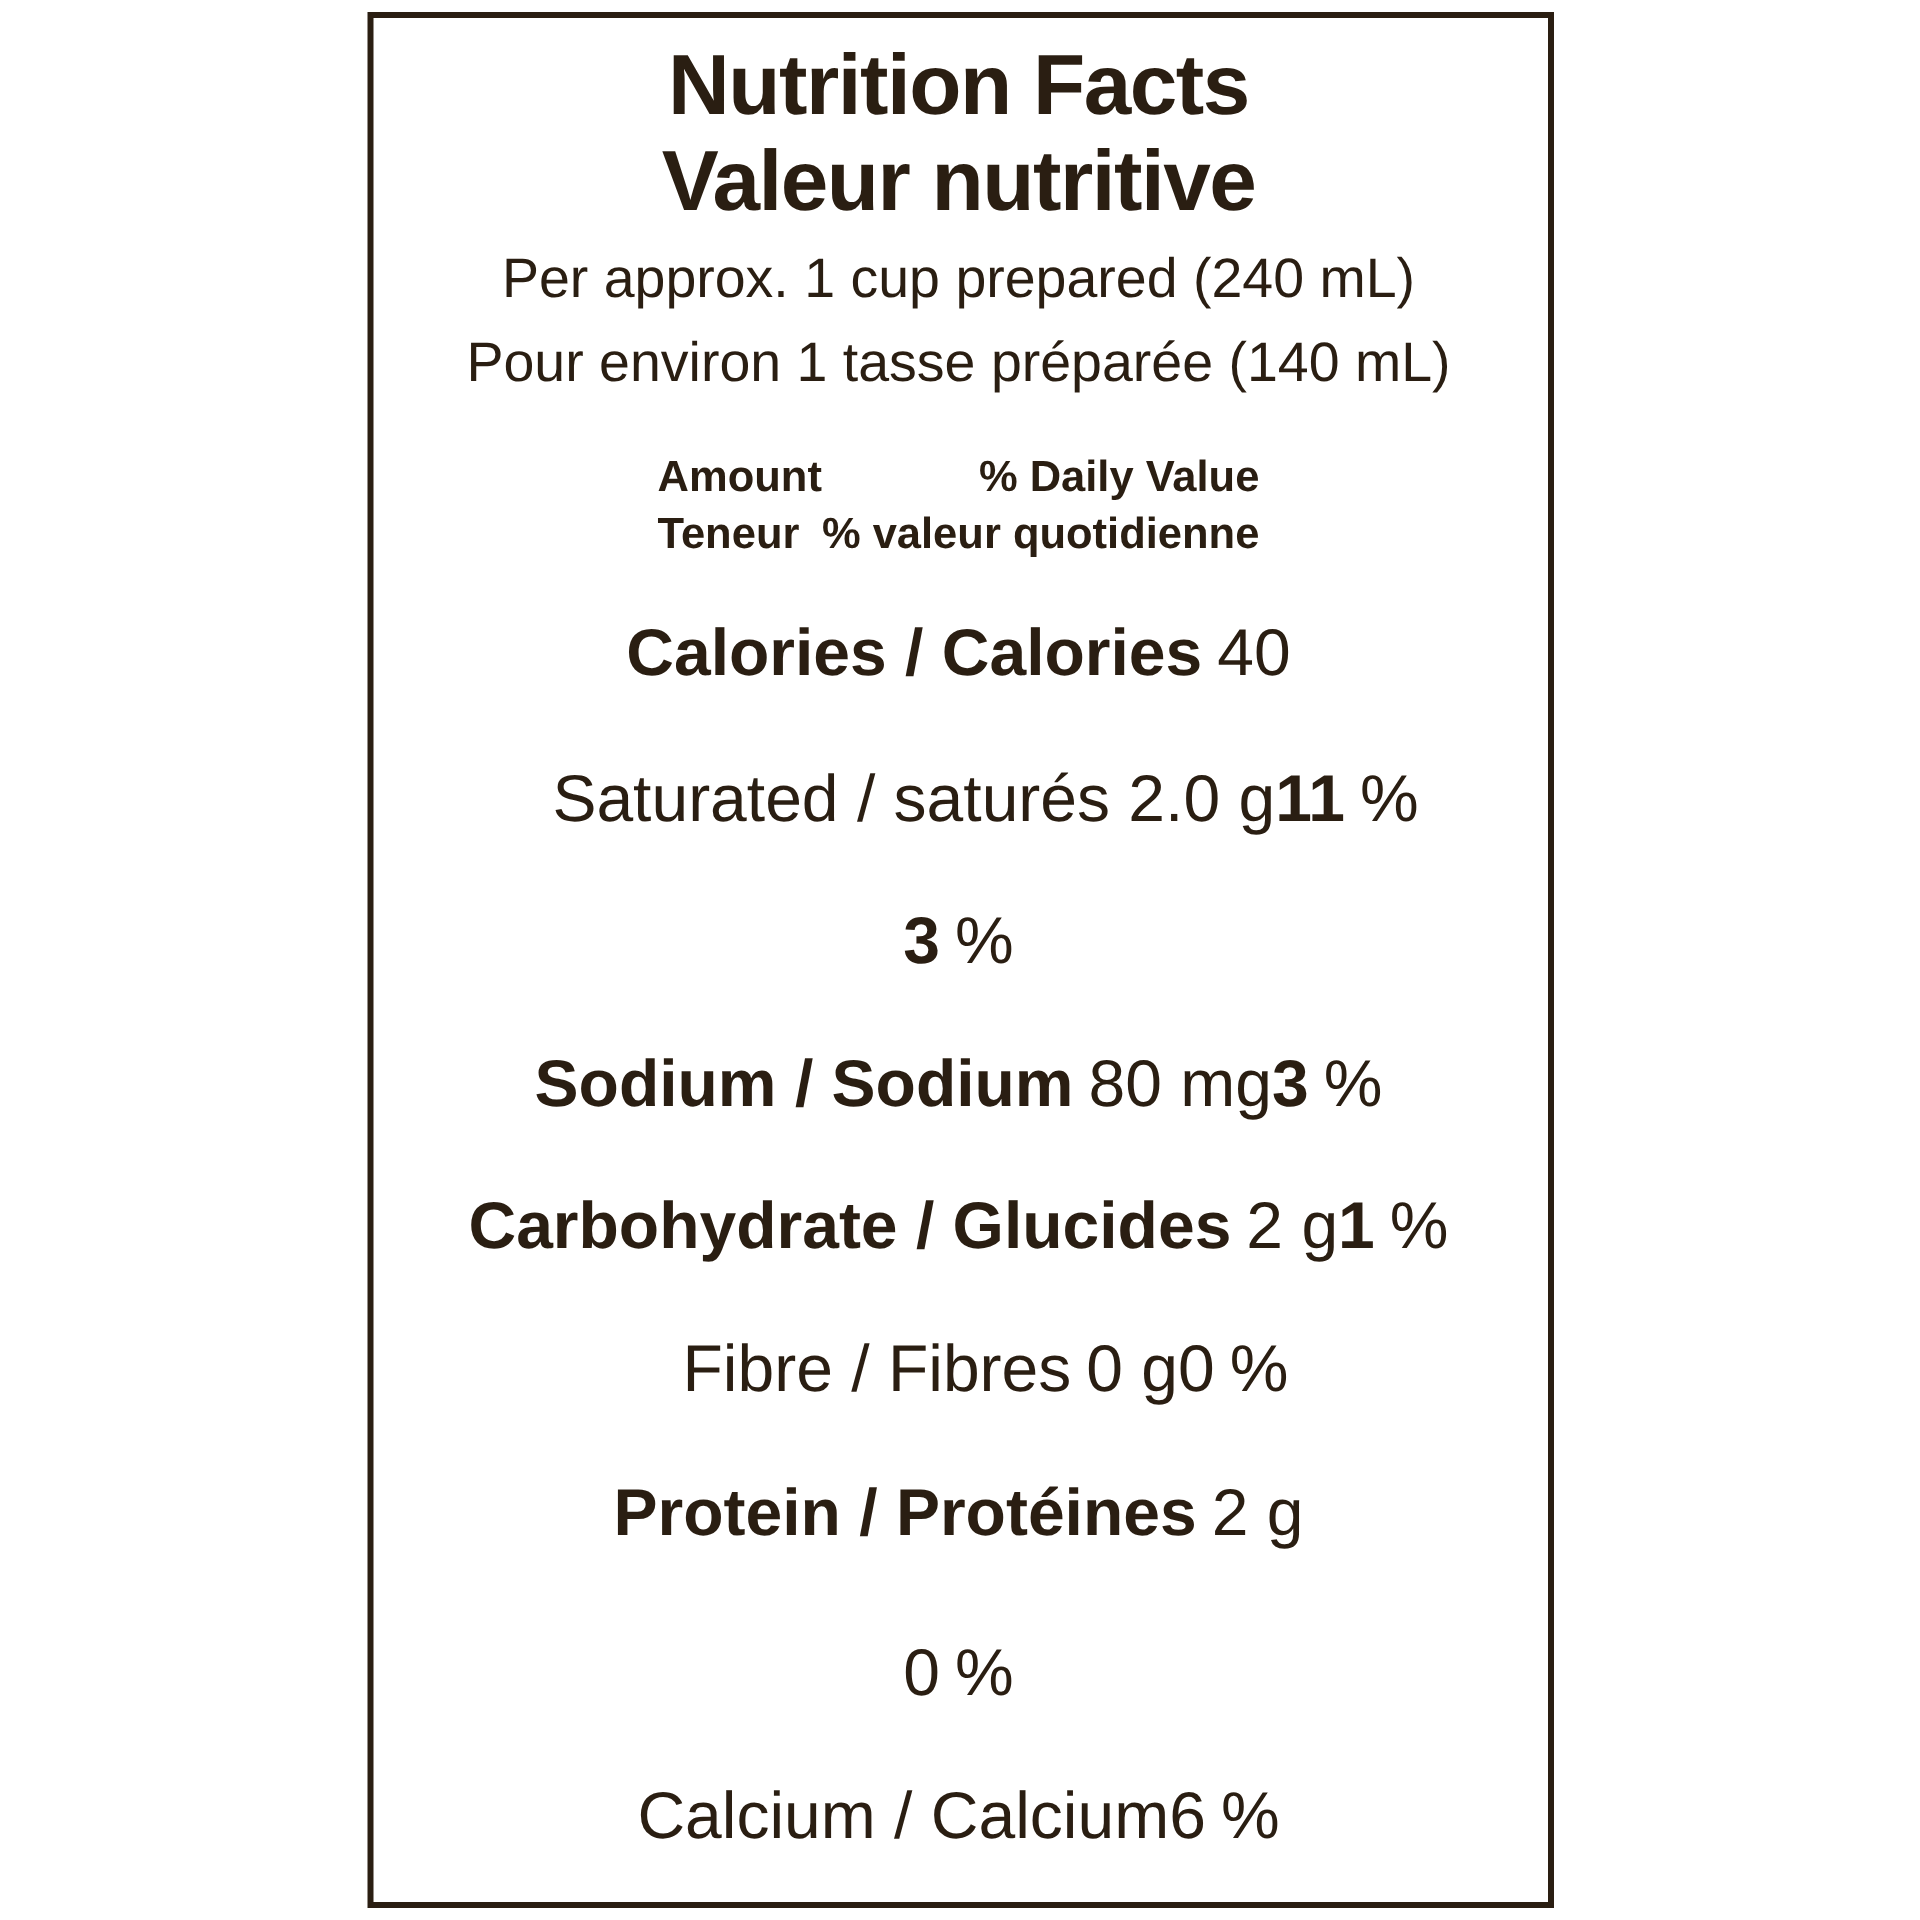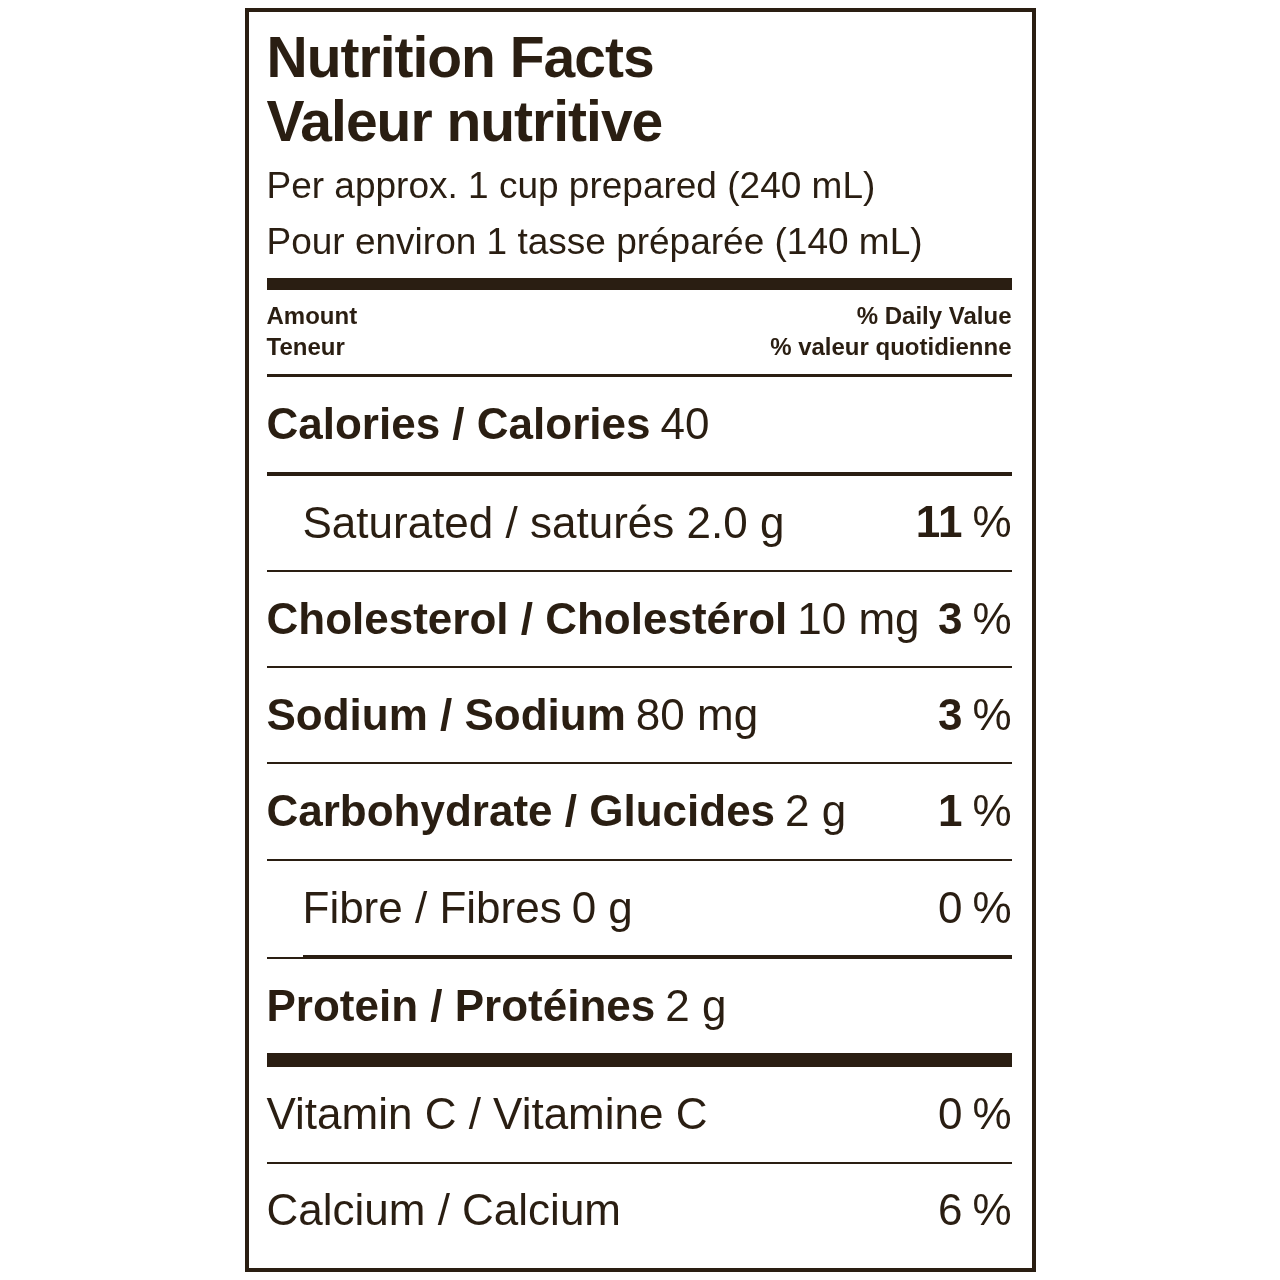--- a/index.html
+++ b/index.html
@@ -15,20 +15,21 @@
   }
   .nft{
     width:791px;
     height:1264px;
     margin:8px auto 0 auto;
     border:4px solid var(--ink);
     background:#ffffff;
     padding:14px 20px 10px 18px;
     display:flex;
     flex-direction:column;
+    align-items:center;
   }
   .title{
     font-size:57px;
     font-weight:700;
     line-height:1.12;
     letter-spacing:-1px;
     margin:0;
   }
   .serving{
     font-size:37px;
@@ -52,21 +53,21 @@
     background:var(--ink);
     flex:none;
   }
   .rule.indented{
     margin-left:36px;
   }
   .hdr{
     display:flex;
     justify-content:space-between;
     align-items:flex-end;
-    font-size:24px;
+    font-size:29px;
     font-weight:700;
     line-height:1.3;
     padding:10px 0 12px 0;
   }
   .hdr .right{ text-align:right; }
   .row{
     display:flex;
     justify-content:space-between;
     align-items:center;
     font-size:44px;
@@ -122,21 +123,20 @@
   <div class="row two-line">
     <span class="nm reg indent">
       <span>Saturated / saturés 2.0 g</span><br>
     </span>
     <span class="dv"><span class="num">11</span><span class="pct">%</span></span>
   </div>
 
   <div class="rule"></div>
 
   <div class="row">
-    <span class="nm"><span>Cholesterol / Cholestérol</span><span class="amt">10 mg</span></span>
     <span class="dv"><span class="num">3</span><span class="pct">%</span></span>
   </div>
 
   <div class="rule"></div>
 
   <div class="row">
     <span class="nm"><span>Sodium / Sodium</span><span class="amt">80 mg</span></span>
     <span class="dv"><span class="num">3</span><span class="pct">%</span></span>
   </div>
 
@@ -162,21 +162,20 @@
   <div class="row">
     <span class="nm"><span>Protein / Protéines</span><span class="amt">2 g</span></span>
   </div>
 
   <div class="bar-thick" style="margin-top:0"></div>
 
 
   <div class="rule"></div>
 
   <div class="row">
-    <span class="nm reg">Vitamin C / Vitamine C</span>
     <span class="dv"><span class="num reg">0</span><span class="pct">%</span></span>
   </div>
 
   <div class="rule"></div>
 
   <div class="row">
     <span class="nm reg">Calcium / Calcium</span>
     <span class="dv"><span class="num reg">6</span><span class="pct">%</span></span>
   </div>
 

